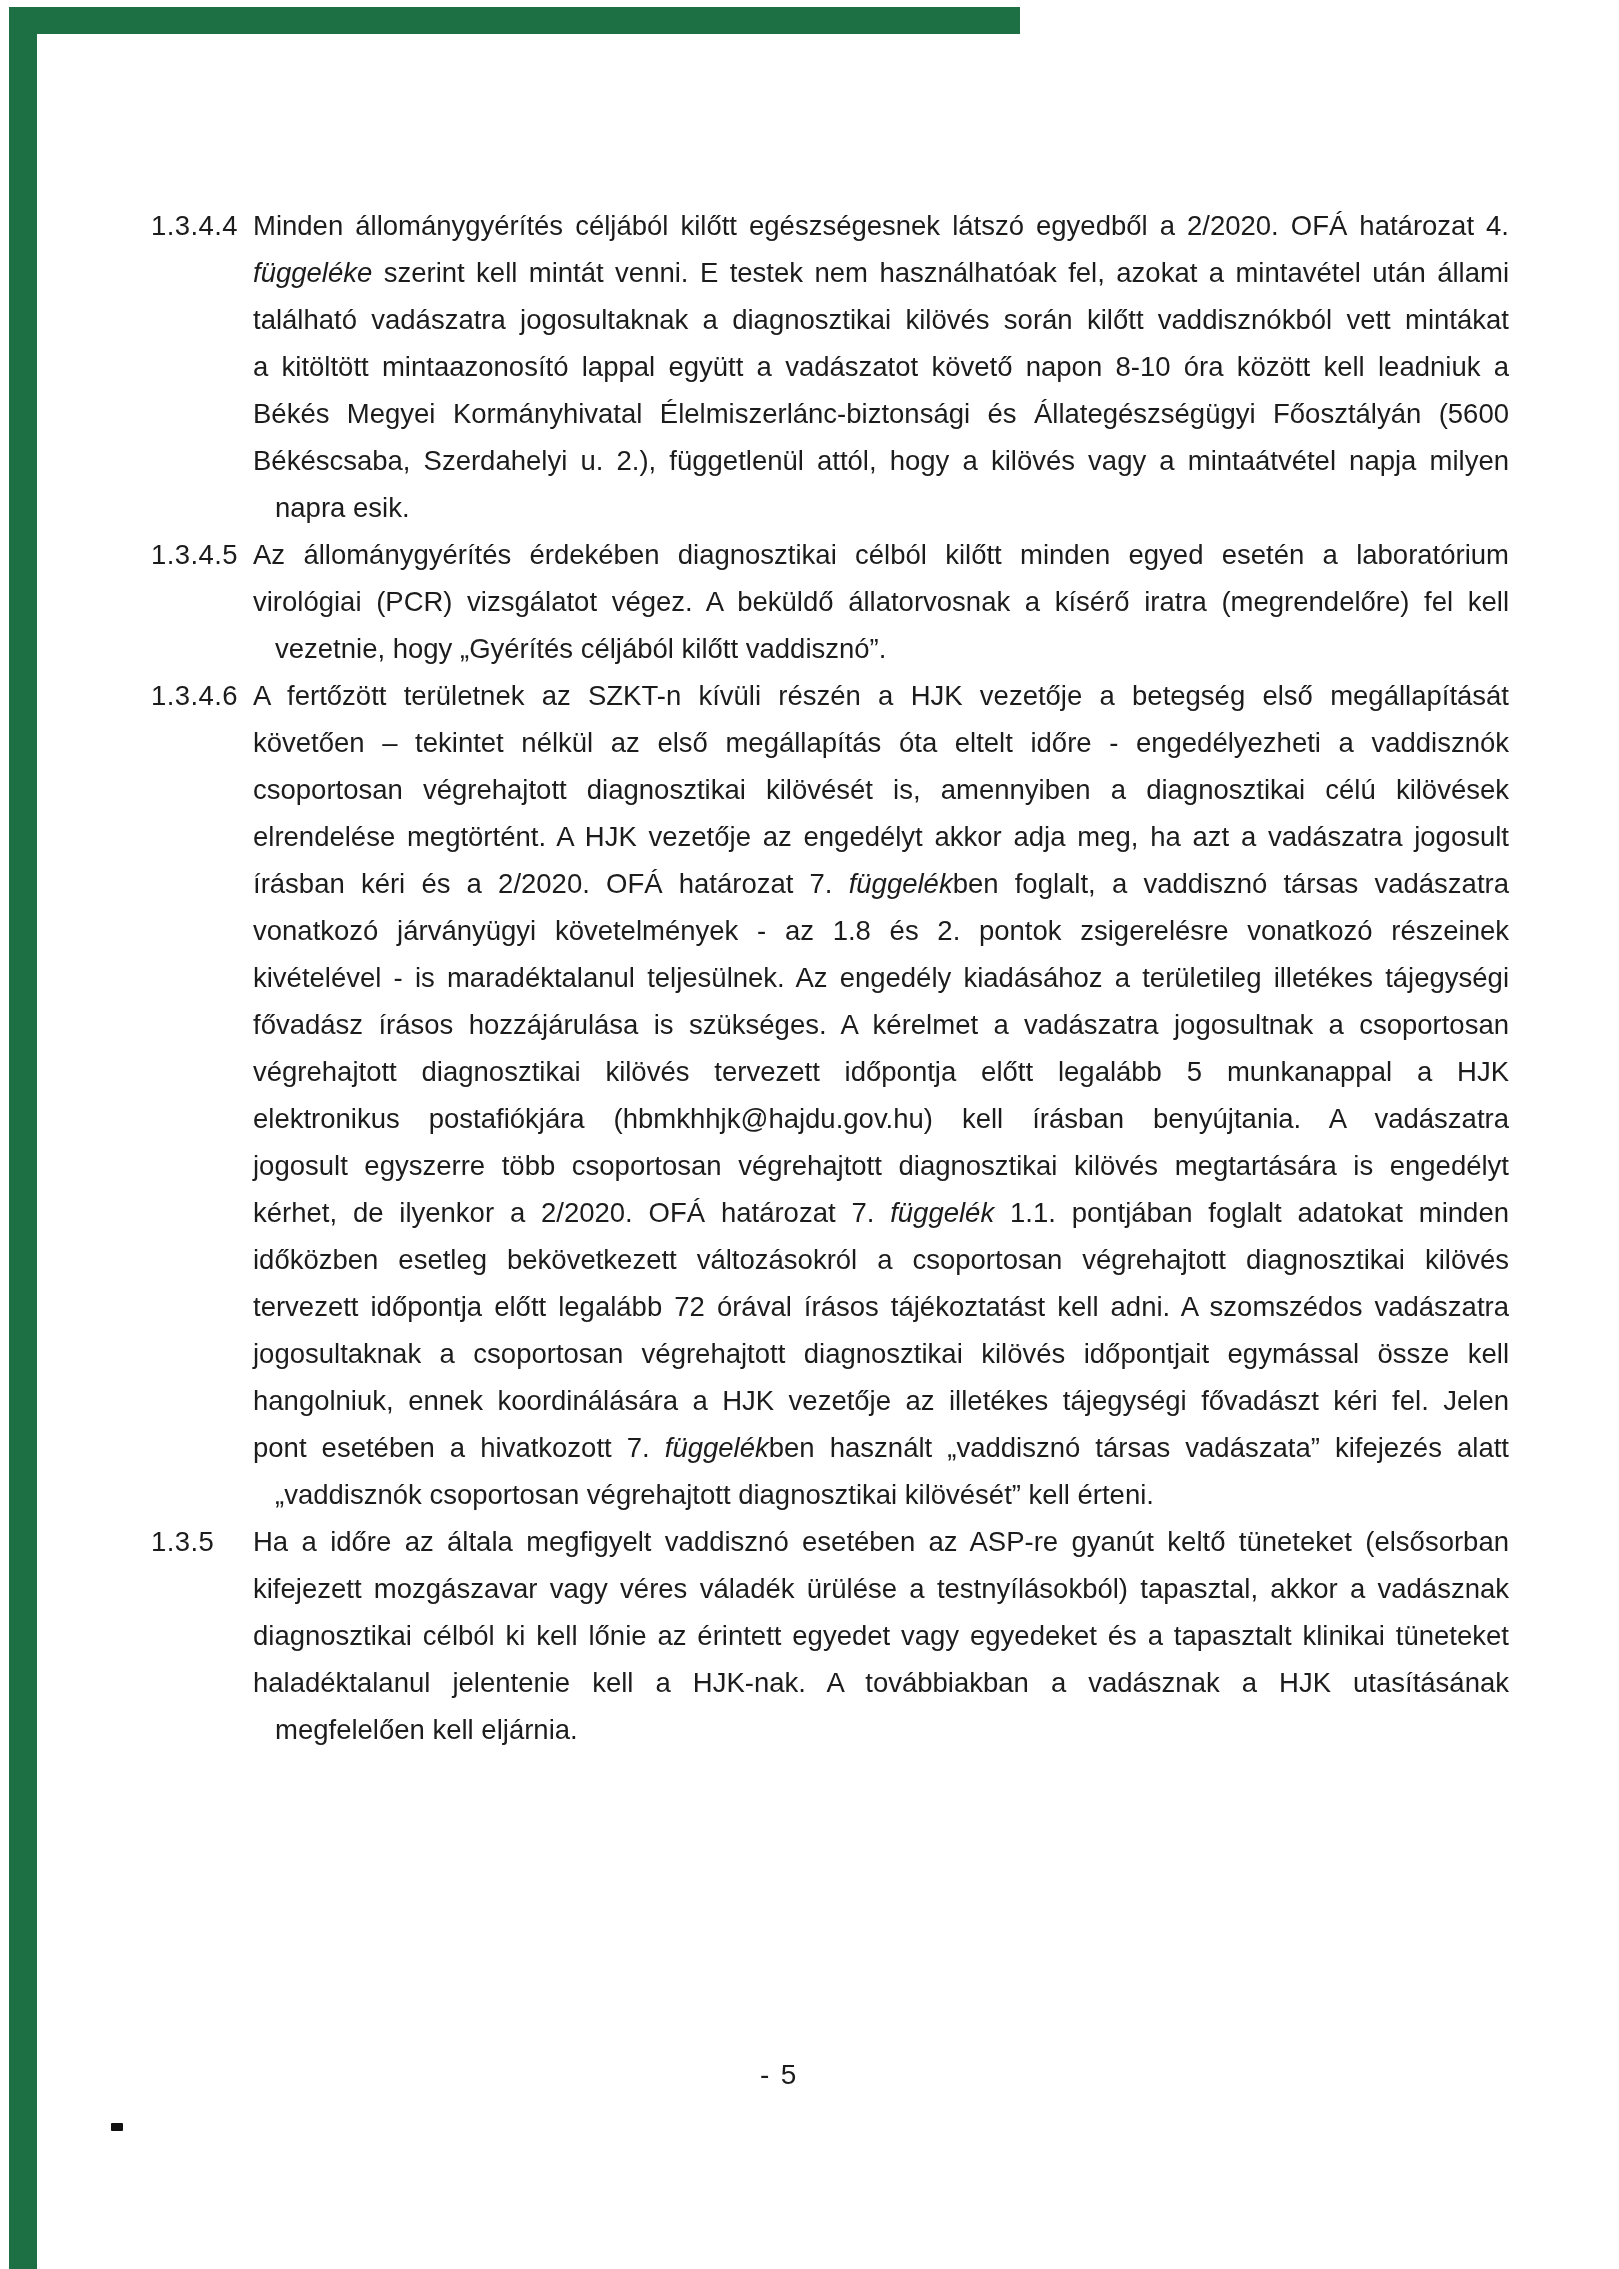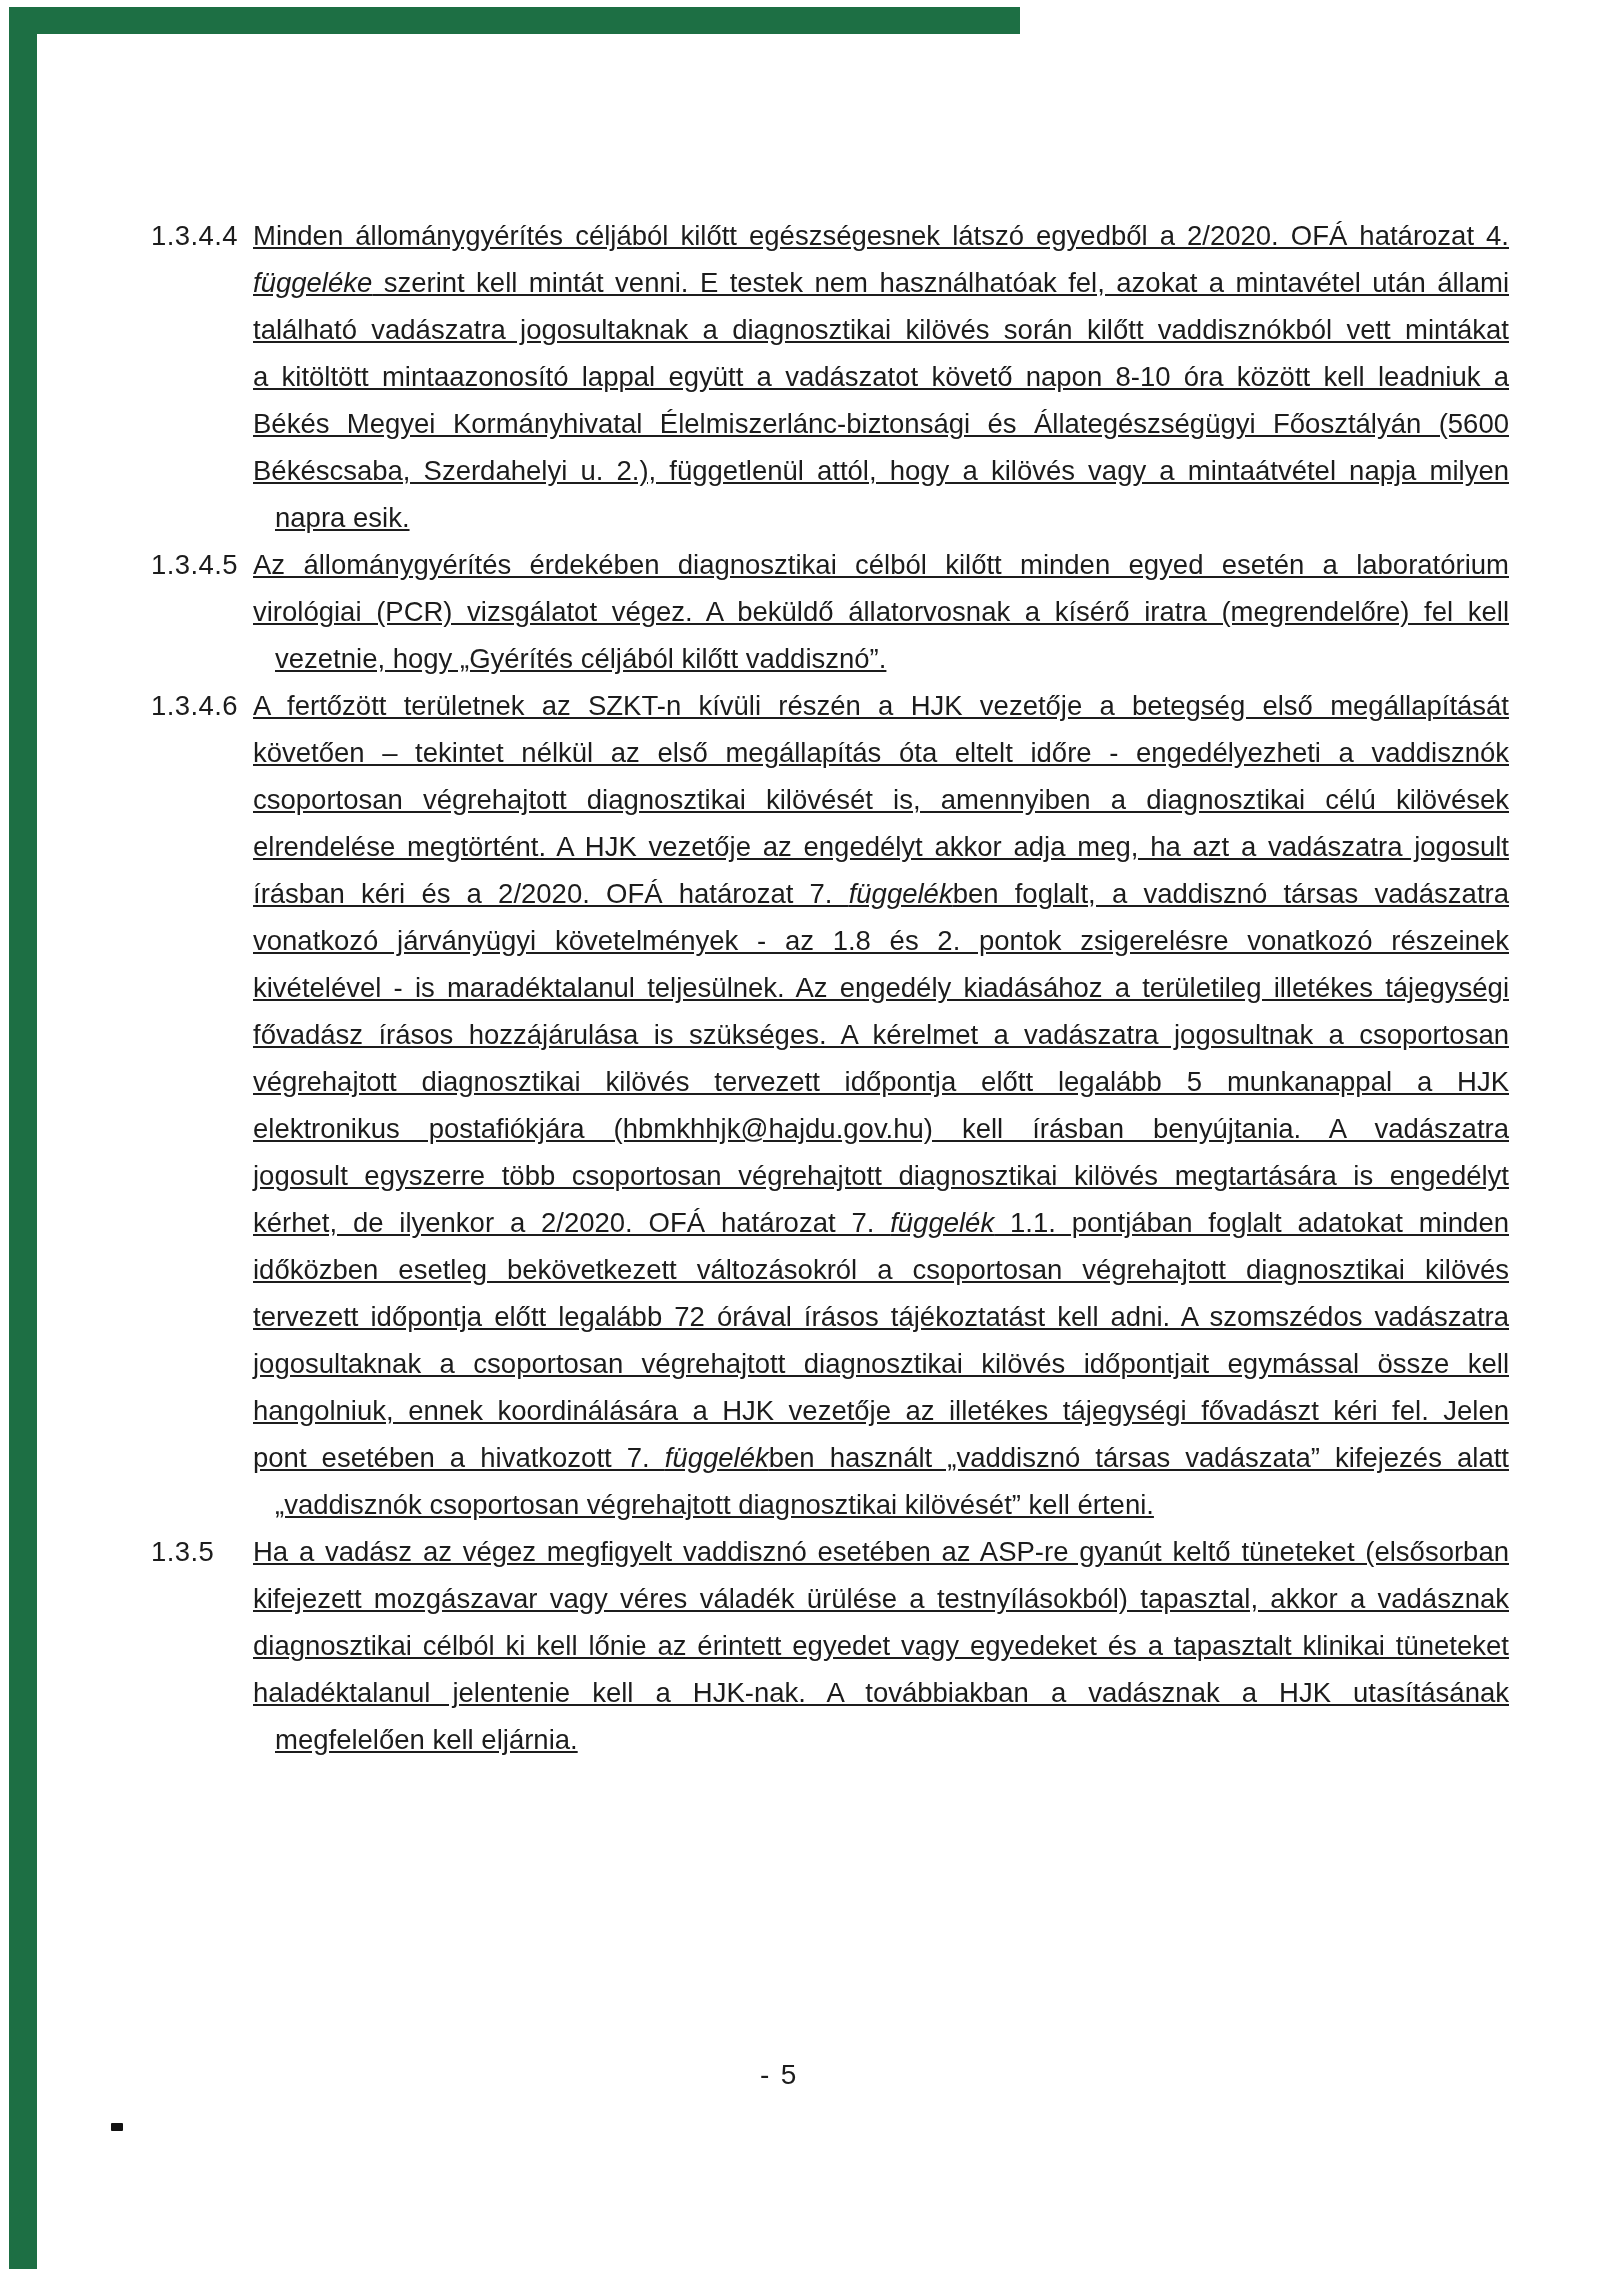--- a/index.html
+++ b/index.html
@@ -28,23 +28,22 @@
     position: absolute;
     left: 8.9px;
     top: 7px;
     width: 1011px;
     height: 26.6px;
     background: #1d6f44;
   }
   .doc {
     position: absolute;
     left: 151px;
-    top: 212px;
+    top: 202px;
     width: 1358px;
-    text-decoration: underline;
   }
   .para {
     position: relative;
     padding-left: 102px;
   }
   .num {
     position: absolute;
     left: 0;
     top: 0;
     line-height: 47px;
@@ -141,21 +140,21 @@
         <div class="line">jogosultaknak a csoportosan végrehajtott diagnosztikai kilövés időpontjait egymással össze kell</div>
         <div class="line">hangolniuk, ennek koordinálására a HJK vezetője az illetékes tájegységi fővadászt kéri fel. Jelen</div>
         <div class="line">pont esetében a hivatkozott 7. <i>függelék</i>ben használt „vaddisznó társas vadászata” kifejezés alatt</div>
         <div class="line last">„vaddisznók csoportosan végrehajtott diagnosztikai kilövését” kell érteni.</div>
       </div>
   </section>
     <section class="para">
     <span class="num">1.3.5</span>
     <div class="lines">
 
-    <div class="line">Ha a vadász az végez megfigyelt vaddisznó esetében az ASP-re gyanút keltő tüneteket (elsősorban</div>
+    <div class="line">Ha a időre az általa megfigyelt vaddisznó esetében az ASP-re gyanút keltő tüneteket (elsősorban</div>
         <div class="line">kifejezett mozgászavar vagy véres váladék ürülése a testnyílásokból) tapasztal, akkor a vadásznak</div>
         <div class="line">diagnosztikai célból ki kell lőnie az érintett egyedet vagy egyedeket és a tapasztalt klinikai tüneteket</div>
         <div class="line">haladéktalanul jelentenie kell a HJK-nak. A továbbiakban a vadásznak a HJK utasításának</div>
         <div class="line last">megfelelően kell eljárnia.</div>
       </div>
   </section>
   </main>
 
 <div class="page-number">- 5</div>
 <div class="stray-mark"></div>

